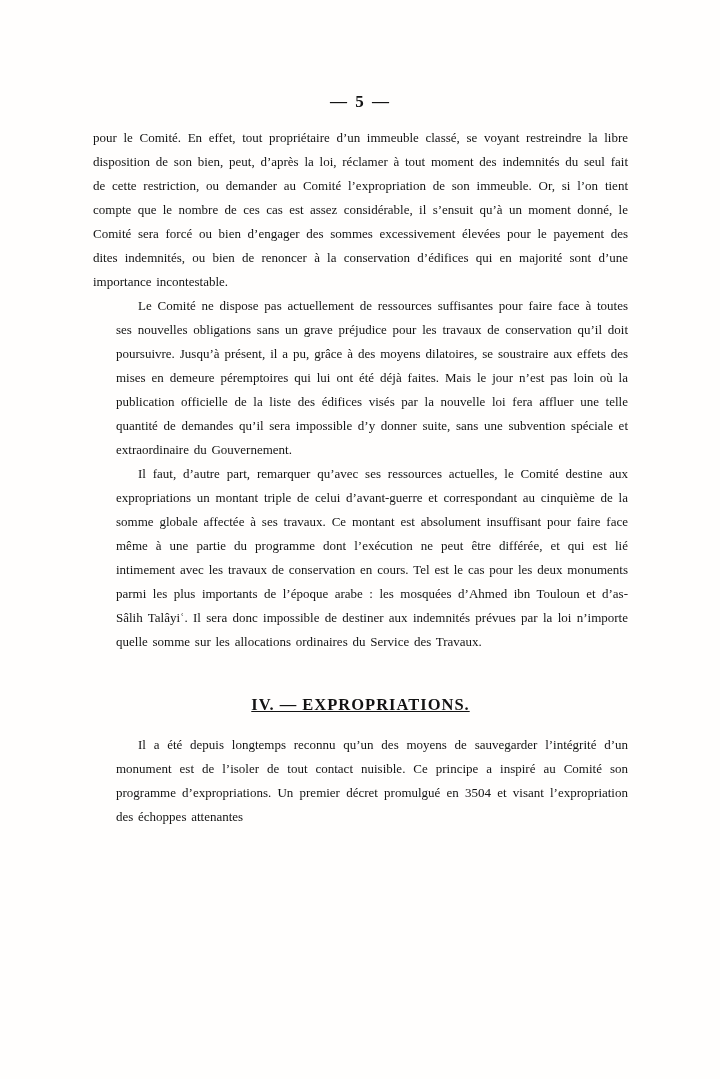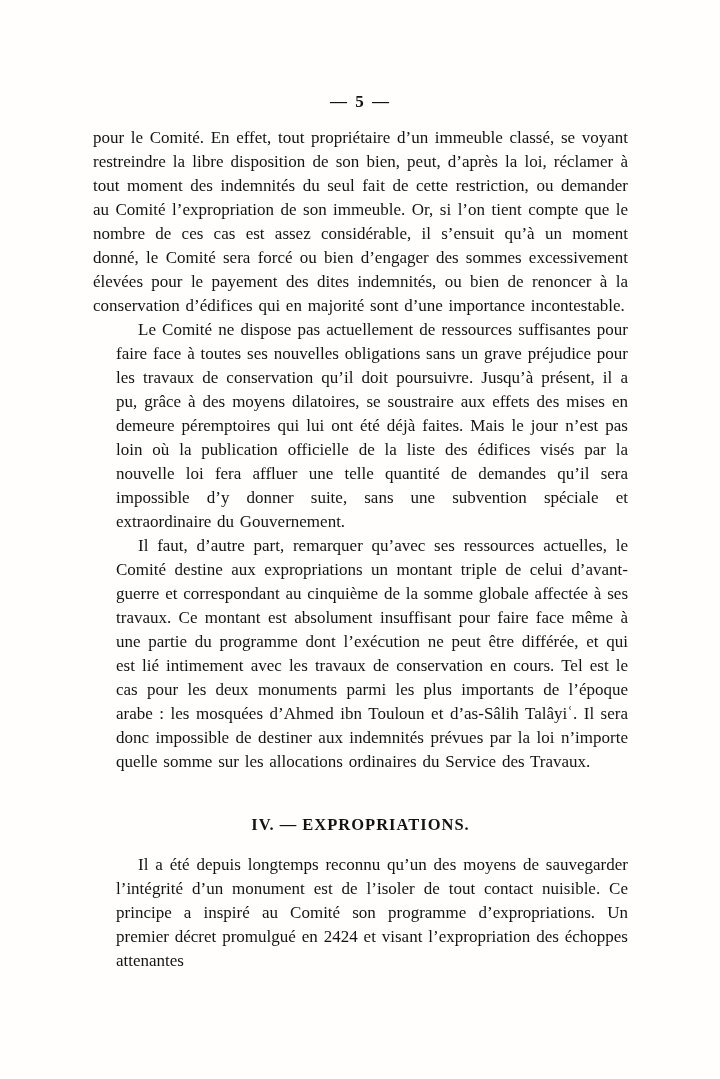--- a/index.html
+++ b/index.html
@@ -26,47 +26,48 @@
     text-align: center;
     font-size: 17px;
     line-height: 20px;
     font-weight: bold;
     letter-spacing: 2px;
     margin: 0 0 14px 0;
   }
   p.body-para {
     margin: 0;
     text-align: justify;
-    font-size: 17px;
+    font-size: 13px;
     line-height: 24px;
     word-spacing: 1.5px;
   }
   p.indent {
     text-indent: 22px;
     margin-left: 23px;
   }
   h2.section-heading {
     margin: 40px 0 17px 0;
     text-align: center;
     font-size: 16.5px;
     line-height: 22px;
     font-weight: bold;
     letter-spacing: 1px;
+    text-decoration: underline;
   }
 </style>
 </head>
 <body>
 
 <div class="page">
   <div class="text-block">
     <div class="page-number">— 5 —</div>
 
     <p class="body-para">pour le Comité. En effet, tout propriétaire d’un immeuble classé, se voyant restreindre la libre disposition de son bien, peut, d’après la loi, réclamer à tout moment des indemnités du seul fait de cette restriction, ou demander au Comité l’expropriation de son immeuble. Or, si l’on tient compte que le nombre de ces cas est assez considérable, il s’ensuit qu’à un moment donné, le Comité sera forcé ou bien d’engager des sommes excessivement élevées pour le payement des dites indemnités, ou bien de renoncer à la conservation d’édifices qui en majorité sont d’une importance incontestable.</p>
 
     <p class="body-para indent">Le Comité ne dispose pas actuellement de ressources suffisantes pour faire face à toutes ses nouvelles obligations sans un grave préjudice pour les travaux de conservation qu’il doit poursuivre. Jusqu’à présent, il a pu, grâce à des moyens dilatoires, se soustraire aux effets des mises en demeure péremptoires qui lui ont été déjà faites. Mais le jour n’est pas loin où la publication officielle de la liste des édifices visés par la nouvelle loi fera affluer une telle quantité de demandes qu’il sera impossible d’y donner suite, sans une subvention spéciale et extraordinaire du Gouvernement.</p>
 
     <p class="body-para indent">Il faut, d’autre part, remarquer qu’avec ses ressources actuelles, le Comité destine aux expropriations un montant triple de celui d’avant-guerre et correspondant au cinquième de la somme globale affectée à ses travaux. Ce montant est absolument insuffisant pour faire face même à une partie du programme dont l’exécution ne peut être différée, et qui est lié intimement avec les travaux de conservation en cours. Tel est le cas pour les deux monuments parmi les plus importants de l’époque arabe : les mosquées d’Ahmed ibn Touloun et d’as-Sâlih Talâyiʿ. Il sera donc impossible de destiner aux indemnités prévues par la loi n’importe quelle somme sur les allocations ordinaires du Service des Travaux.</p>
 
     <h2 class="section-heading">IV. — EXPROPRIATIONS.</h2>
 
-    <p class="body-para indent">Il a été depuis longtemps reconnu qu’un des moyens de sauvegarder l’intégrité d’un monument est de l’isoler de tout contact nuisible. Ce principe a inspiré au Comité son programme d’expropriations. Un premier décret promulgué en 2424 et visant l’expropriation des échoppes attenantes</p>
+    <p class="body-para indent">Il a été depuis longtemps reconnu qu’un des moyens de sauvegarder l’intégrité d’un monument est de l’isoler de tout contact nuisible. Ce principe a inspiré au Comité son programme d’expropriations. Un premier décret promulgué en 3504 et visant l’expropriation des échoppes attenantes</p>
   </div>
 </div>
 
 </body></html>

